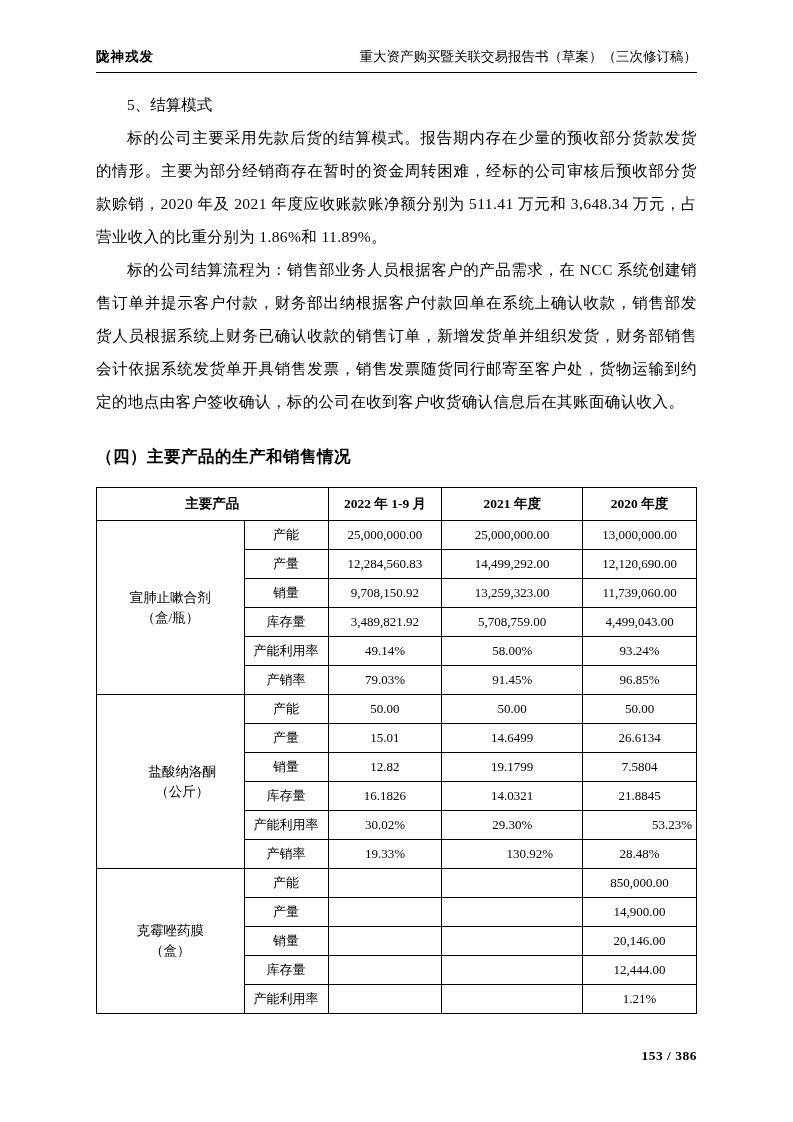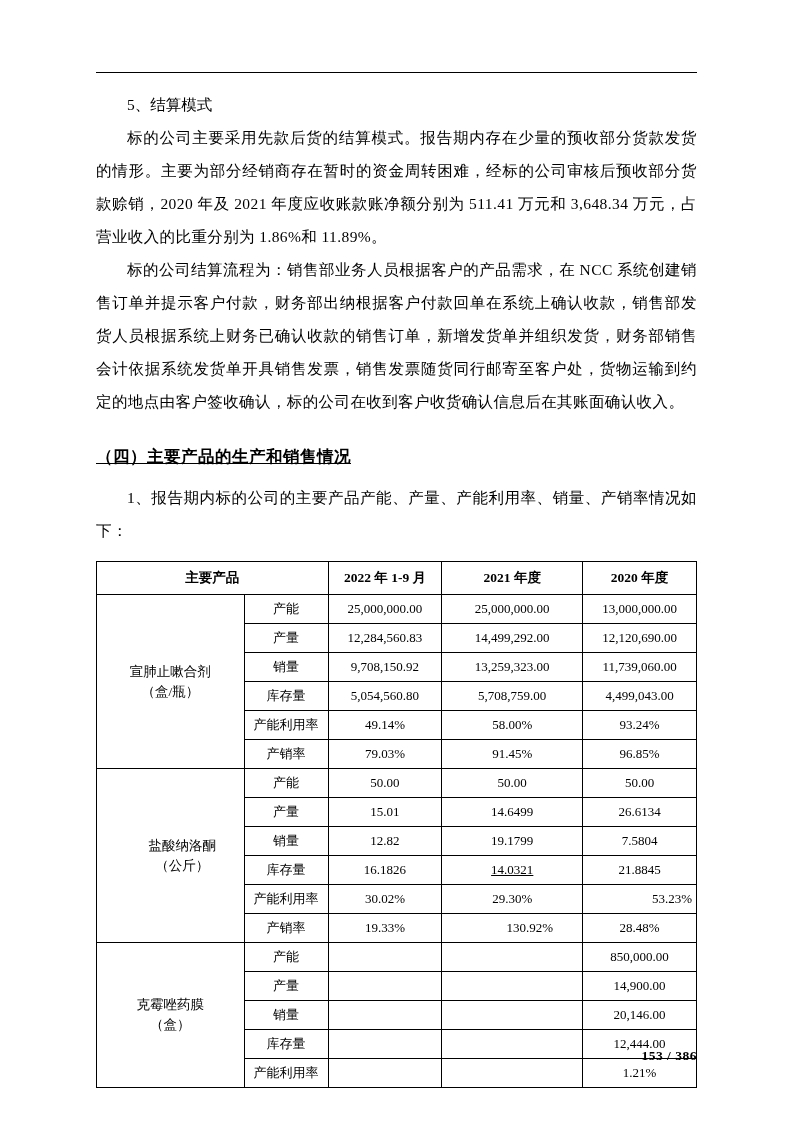--- a/index.html
+++ b/index.html
@@ -71,21 +71,20 @@
     margin: 0;
     text-indent: 2em;
   }
   h2.section-title {
     font-size: 16.5px;
     font-weight: bold;
     font-family: "Liberation Sans", "DejaVu Sans", sans-serif;
     margin: 22px 0 8px 0;
     line-height: 33px;
     letter-spacing: 0.5px;
-    text-decoration: underline;
   }
   
   table.prod-table {
     border-collapse: collapse;
     width: 601px;
     margin-top: 14px;
     font-size: 13px;
     font-family: "Liberation Serif", serif;
   }
   table.prod-table td, table.prod-table th {
@@ -124,33 +123,36 @@
     font-weight: bold;
     font-family: "Liberation Serif", serif;
     letter-spacing: 0.5px;
   }
 </style>
 </head>
 <body>
 
 <div class="page">
 
+  <div class="header">
+    <div class="header-left">陇神戎发</div>
+    <div class="header-right">重大资产购买暨关联交易报告书（草案）（三次修订稿）</div>
+  </div>
   <div class="header-rule"></div>
 
   <div class="content">
 
     <p class="section-num">5、结算模式</p>
 
     <p class="para">标的公司主要采用先款后货的结算模式。报告期内存在少量的预收部分货款发货的情形。主要为部分经销商存在暂时的资金周转困难，经标的公司审核后预收部分货款赊销，2020 年及 2021 年度应收账款账净额分别为 511.41 万元和 3,648.34 万元，占营业收入的比重分别为 1.86%和 11.89%。</p>
 
     <p class="para">标的公司结算流程为：销售部业务人员根据客户的产品需求，在 NCC 系统创建销售订单并提示客户付款，财务部出纳根据客户付款回单在系统上确认收款，销售部发货人员根据系统上财务已确认收款的销售订单，新增发货单并组织发货，财务部销售会计依据系统发货单开具销售发票，销售发票随货同行邮寄至客户处，货物运输到约定的地点由客户签收确认，标的公司在收到客户收货确认信息后在其账面确认收入。</p>
 
     <h2 class="section-title">（四）主要产品的生产和销售情况</h2>
 
-    <p class="para">1、报告期内标的公司的主要产品产能、产量、产能利用率、销量、产销率情况如下：</p>
 
     <table class="prod-table">
       <thead>
         <tr>
           <th colspan="2">主要产品</th>
           <th>2022 年 1-9 月</th>
           <th>2021 年度</th>
           <th>2020 年度</th>
         </tr>
       </thead>
@@ -172,21 +174,21 @@
             <td class="numcell" style="width: 117px;">12,120,690.00</td>
           </tr>
           <tr>
             <td class="metric" style="width: 100px;">销量</td>
             <td class="numcell" style="width: 117px;">9,708,150.92</td>
             <td class="numcell" style="width: 117px;">13,259,323.00</td>
             <td class="numcell" style="width: 117px;">11,739,060.00</td>
           </tr>
           <tr>
             <td class="metric" style="width: 100px;">库存量</td>
-            <td class="numcell" style="width: 117px;">5,054,560.80</td>
+            <td class="numcell" style="width: 117px;">3,489,821.92</td>
             <td class="numcell" style="width: 117px;">5,708,759.00</td>
             <td class="numcell" style="width: 117px;">4,499,043.00</td>
           </tr>
           <tr>
             <td class="metric" style="width: 100px;">产能利用率</td>
             <td class="numcell" style="width: 117px;">49.14%</td>
             <td class="numcell" style="width: 117px;">58.00%</td>
             <td class="numcell" style="width: 117px;">93.24%</td>
           </tr>
           <tr>
@@ -213,21 +215,21 @@
           </tr>
           <tr>
             <td class="metric" style="width: 100px;">销量</td>
             <td class="numcell" style="width: 117px; margin-left: 46px;">12.82</td>
             <td class="numcell" style="width: 117px;">19.1799</td>
             <td class="numcell" style="width: 117px;">7.5804</td>
           </tr>
           <tr>
             <td class="metric" style="width: 100px;">库存量</td>
             <td class="numcell" style="width: 117px;">16.1826</td>
-            <td class="numcell" style="width: 117px; text-decoration: underline;">14.0321</td>
+            <td class="numcell" style="width: 117px;">14.0321</td>
             <td class="numcell" style="width: 117px;">21.8845</td>
           </tr>
           <tr>
             <td class="metric" style="width: 100px;">产能利用率</td>
             <td class="numcell" style="width: 117px;">30.02%</td>
             <td class="numcell" style="width: 117px;">29.30%</td>
             <td class="numcell" style="width: 117px; text-align: right;">53.23%</td>
           </tr>
           <tr>
             <td class="metric" style="width: 100px;">产销率</td>

